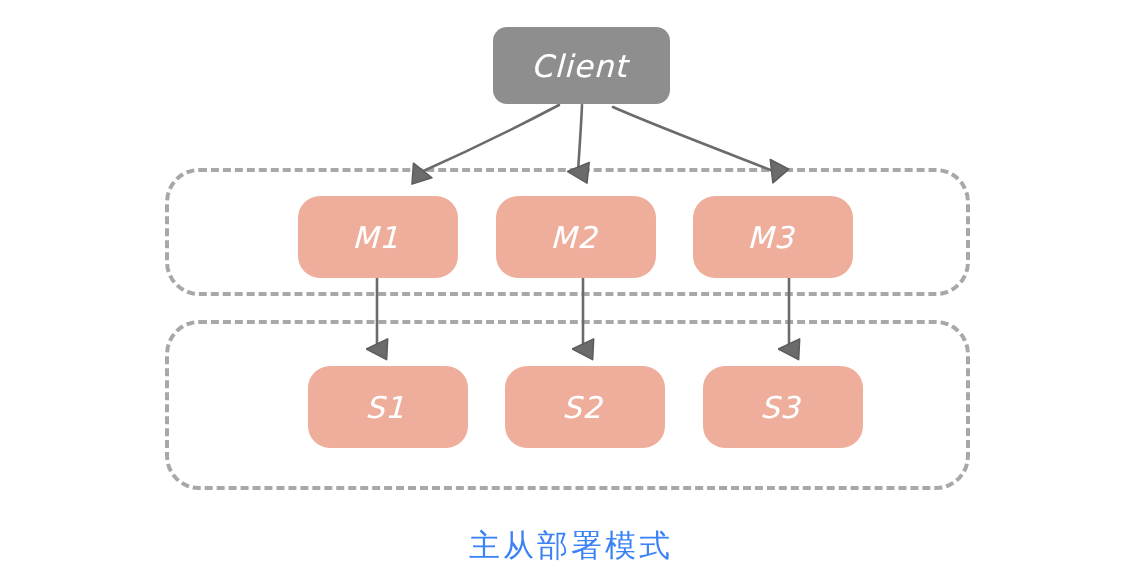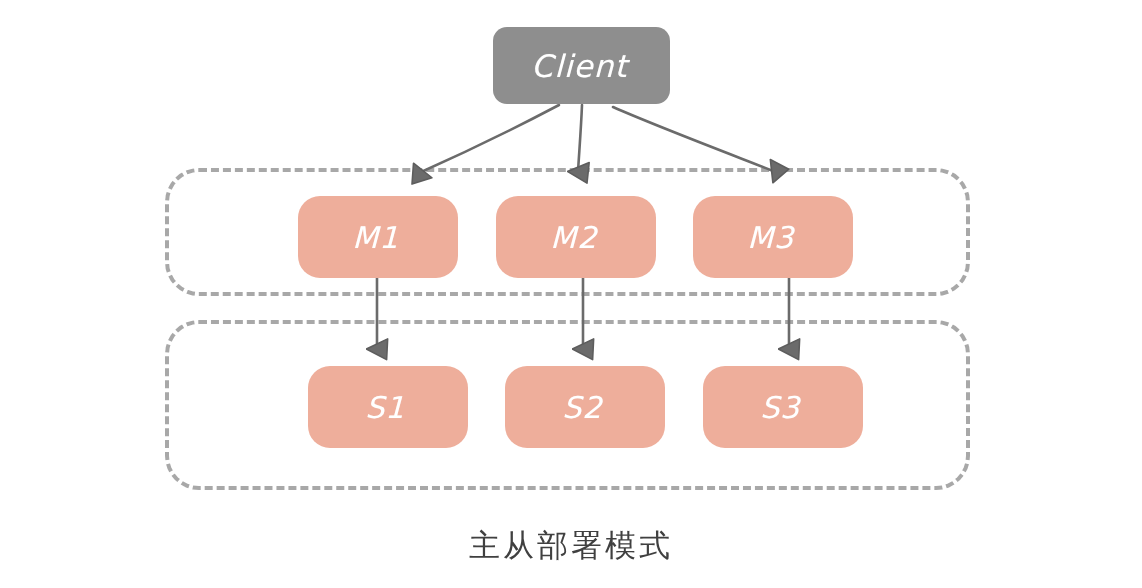--- a/index.html
+++ b/index.html
@@ -60,21 +60,21 @@
     font-style: italic;
     font-weight: 400;
     transform: skewX(-4deg);
     text-shadow: 0 0 1px rgba(255,255,255,0.35);
   }
   #caption {
     position: absolute;
     left: 0;
     width: 1142px;
     text-align: center;
-    color: #404040;
+    color: #3b82f6;
     font-size: 31px;
     font-family: "DejaVu Sans", sans-serif;
     letter-spacing: 3px;
     z-index: 4;
   }
 </style>
 </head>
 <body>
 
 <div id="canvas">

